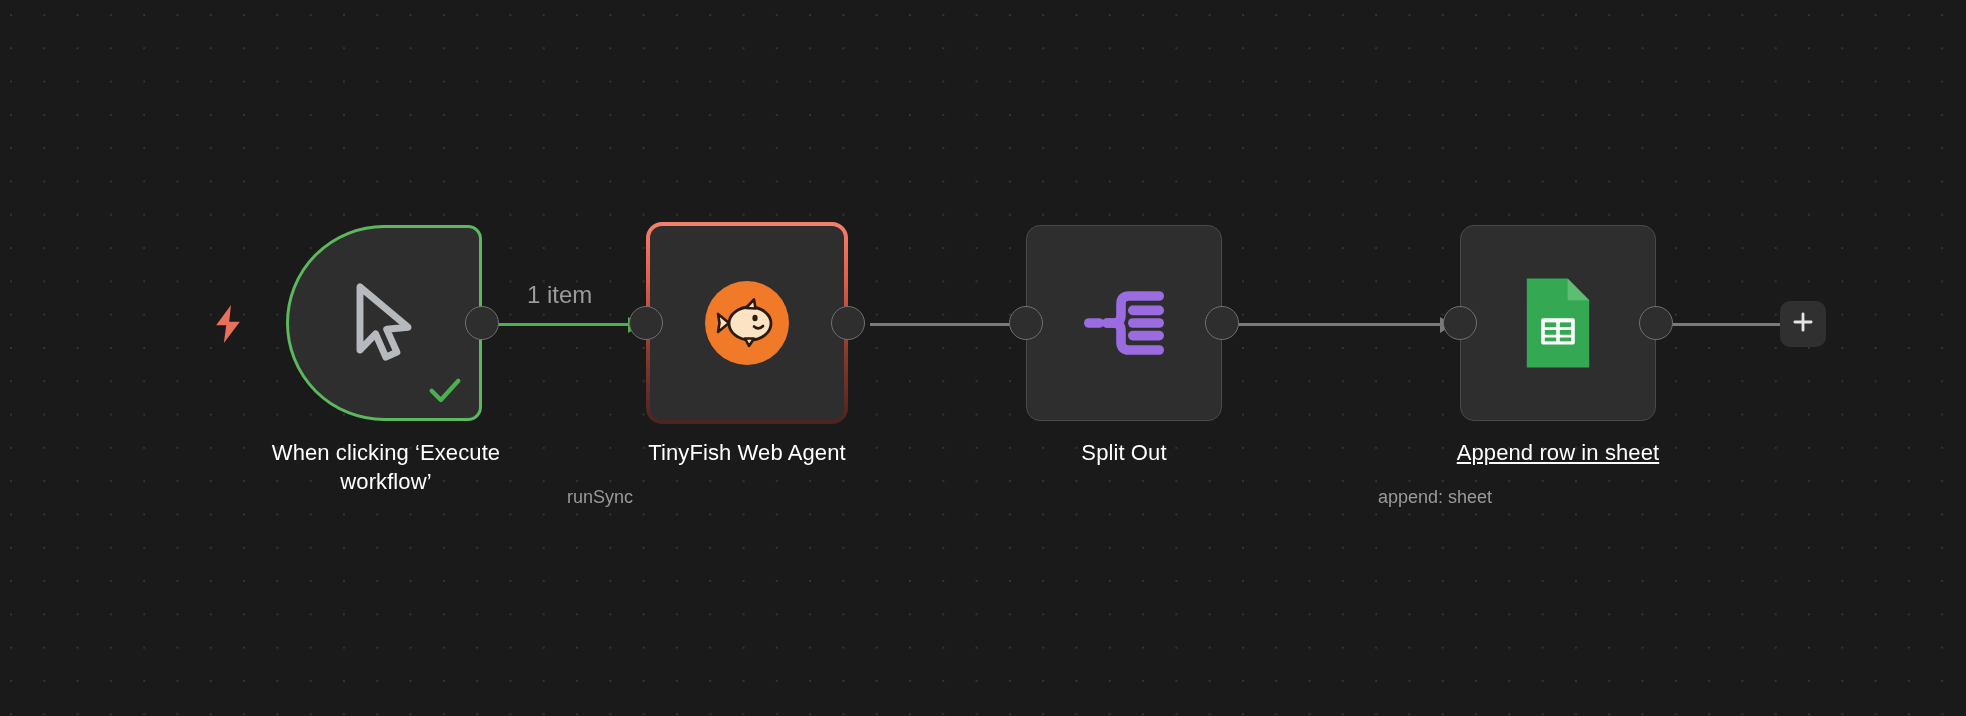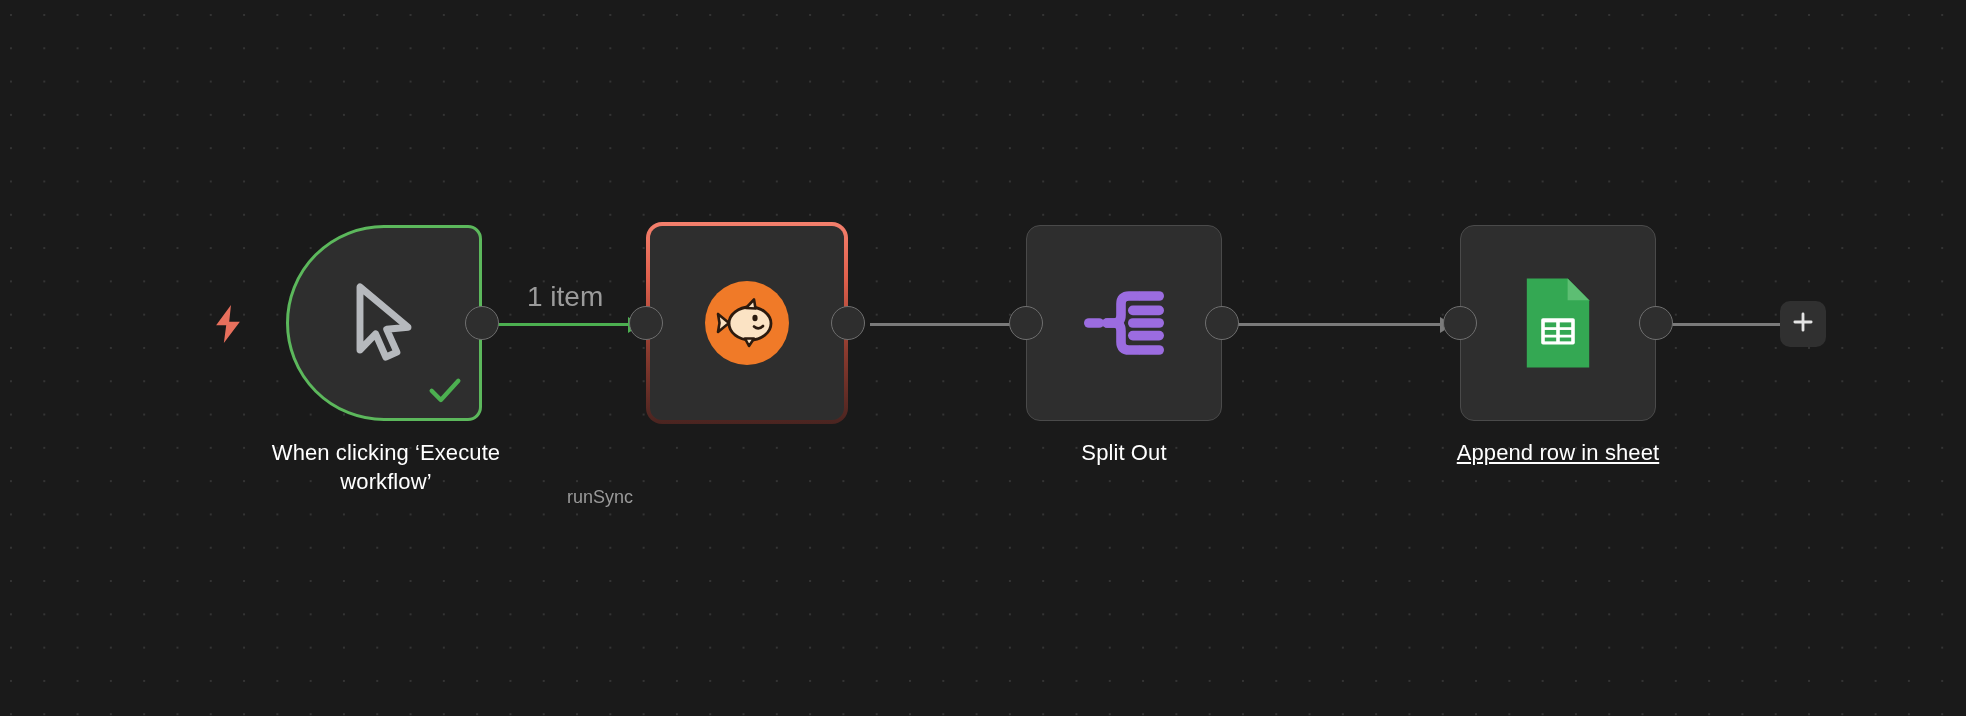--- a/index.html
+++ b/index.html
@@ -100,21 +100,21 @@
     border-top: 8px solid transparent;
     border-bottom: 8px solid transparent;
     z-index: 3;
   }
   .arrow.grey  { border-left: 13px solid #7a7a7a; }
   .arrow.green { border-left: 13px solid #4caf50; }
 
   .conn-label {
     position: absolute;
     color: #9b9b9b;
-    font-size: 28px;
+    font-size: 24px;
     white-space: nowrap;
     z-index: 4;
   }
 
   
   .bolt-wrap {
     position: absolute;
     z-index: 5;
   }
 
@@ -203,20 +203,21 @@
         <ellipse cx="50" cy="37" rx="2.6" ry="3.3" fill="#2b1a0e"></ellipse>
 
         <path d="M49 45.5 Q53.5 49.5 58 45" stroke="#2b1a0e" stroke-width="2.6" fill="none" stroke-linecap="round"></path>
       </svg>
     </span>
   </div>
 
   <div class="endpoint" style="left:629px; top:306px;"></div>
   <div class="endpoint" style="left:831px; top:306px;"></div>
 
+  <div class="node-label" style="left:567px; top:438px; width:360px;">TinyFish Web Agent</div>
   <div class="node-sublabel" style="left:567px; top:487px; width:360px;">runSync</div>
 
   <div class="node plain" style="left:1026px; top:225px;">
     <span class="icon-split">
       <svg width="96" height="96" viewBox="0 0 48 48" fill="none" aria-hidden="true">
 
         <rect x="4" y="21.6" width="10" height="4.8" rx="2.4" fill="#9b6ce0"></rect>
 
         <path d="M15.5 24 H19 Q22.5 24 22.5 20 V14.5 Q22.5 10.5 26.5 10.5 H31" stroke="#9b6ce0" stroke-width="4.8" stroke-linecap="round" fill="none"></path>
         <path d="M15.5 24 H19 Q22.5 24 22.5 28 V33.5 Q22.5 37.5 26.5 37.5 H31" stroke="#9b6ce0" stroke-width="4.8" stroke-linecap="round" fill="none"></path>
@@ -250,20 +251,21 @@
           <rect x="21" y="52.1" width="9.5" height="3.2"></rect>
           <rect x="33.5" y="52.1" width="9.5" height="3.2"></rect>
         </g>
       </svg>
     </span>
   </div>
   <div class="endpoint" style="left:1443px; top:306px;"></div>
   <div class="endpoint" style="left:1639px; top:306px;"></div>
 
   <div class="node-label" style="left:1378px; top:438px; width:360px;text-decoration:underline;">Append row in sheet</div>
+  <div class="node-sublabel" style="left:1378px; top:487px; width:360px;">append: sheet</div>
 
   <div class="plus-btn" style="left:1780px; top:301px;">
     <span>
       <svg width="26" height="26" viewBox="0 0 24 24" aria-hidden="true">
         <path d="M12 4.5 V19.5 M4.5 12 H19.5" stroke="#e4e4e4" stroke-width="2.6" stroke-linecap="round"></path>
       </svg>
     </span>
   </div>
 
 </div>

